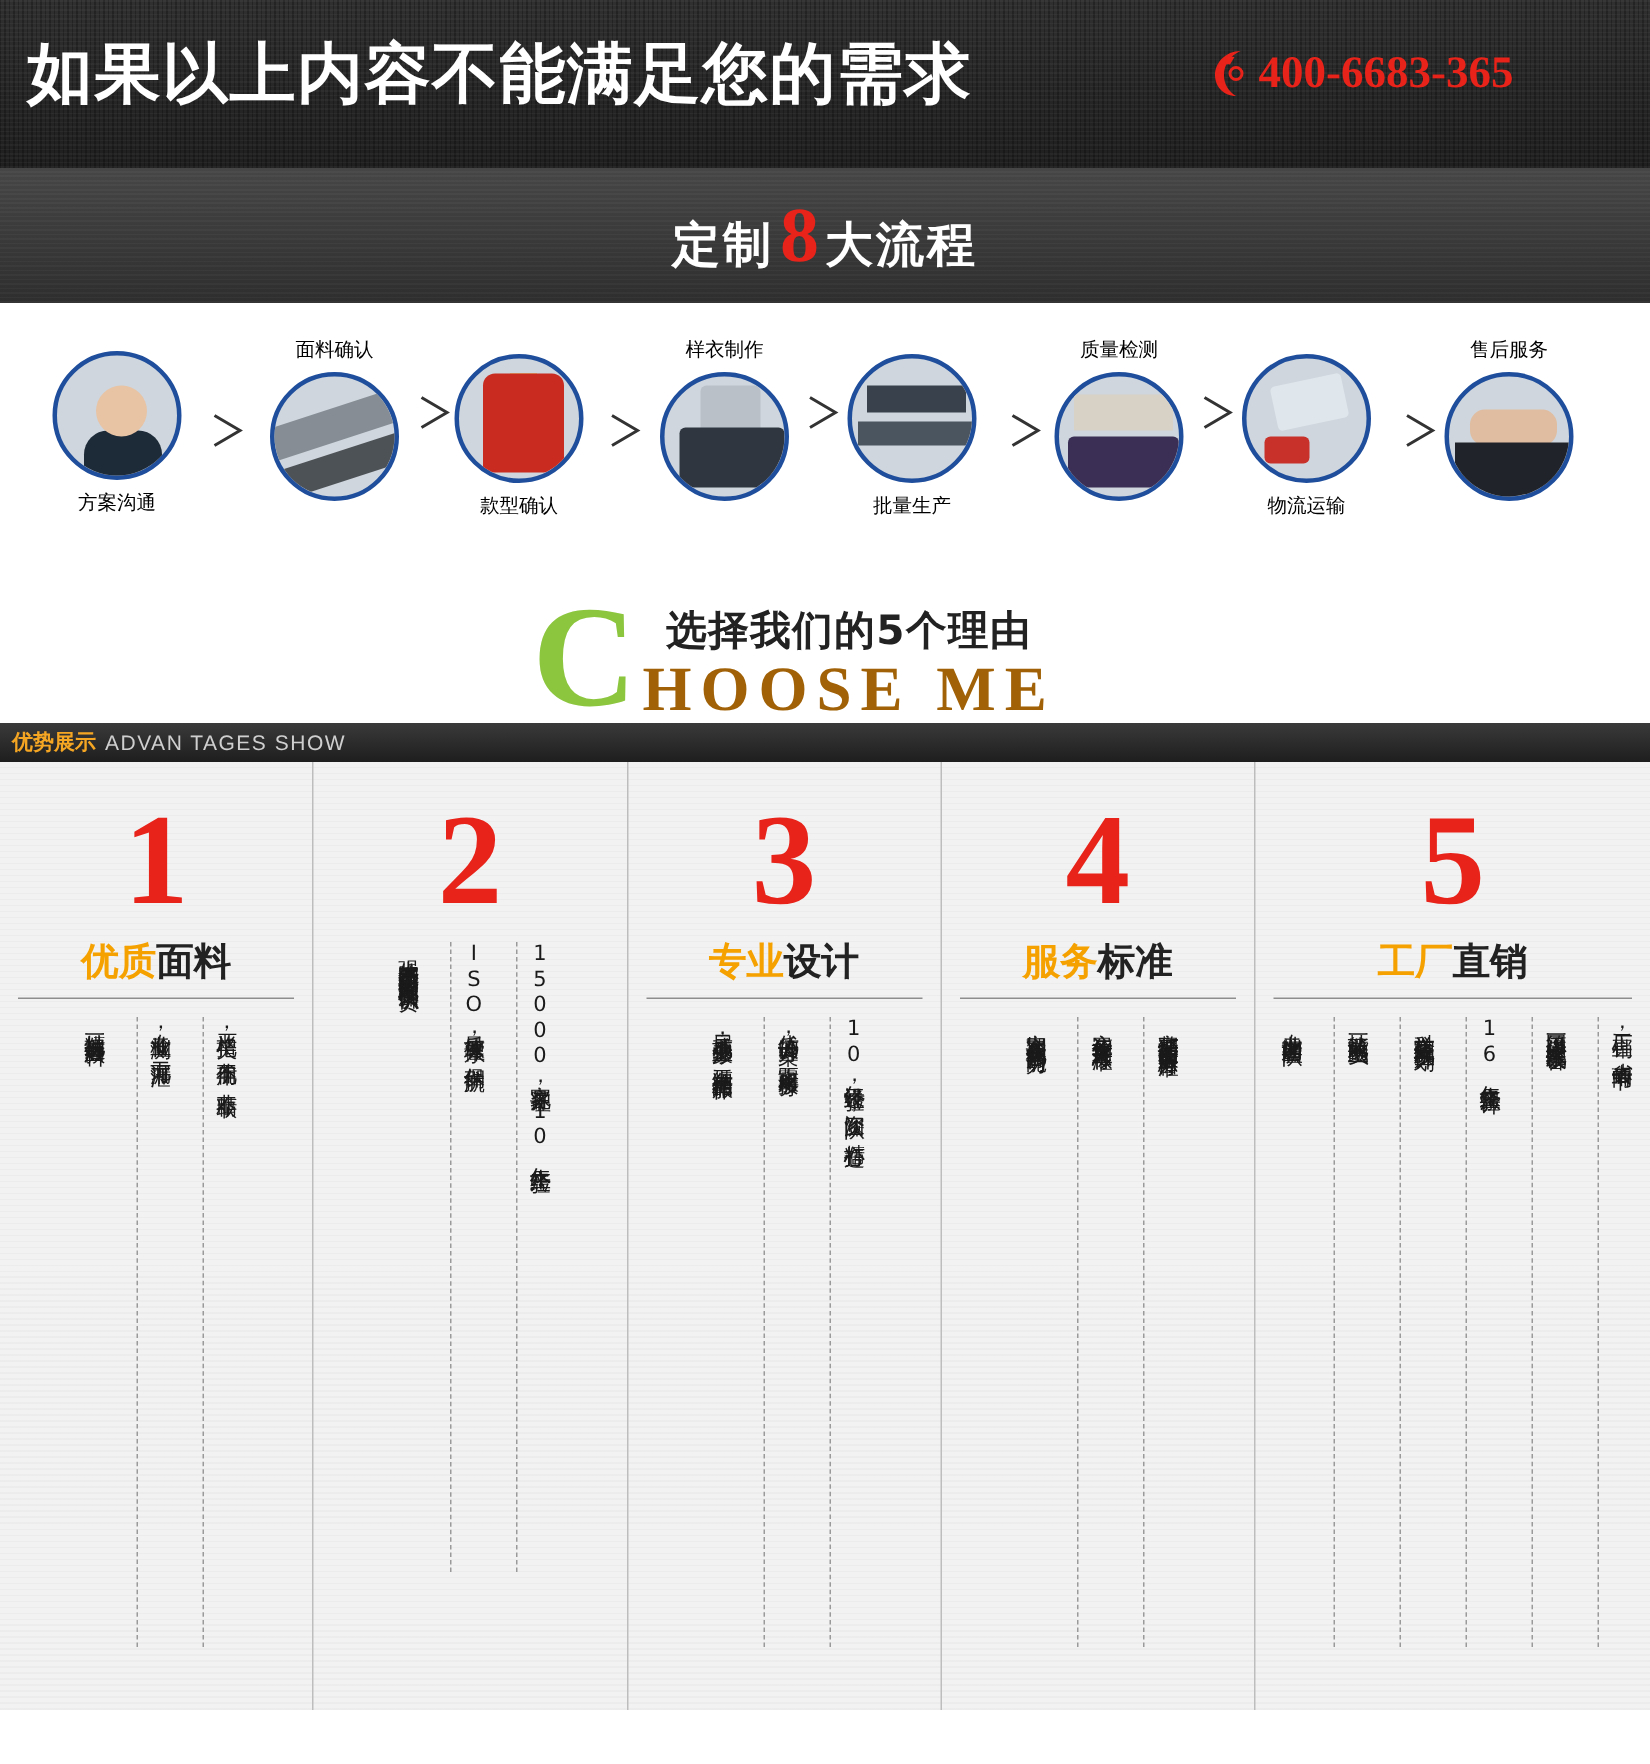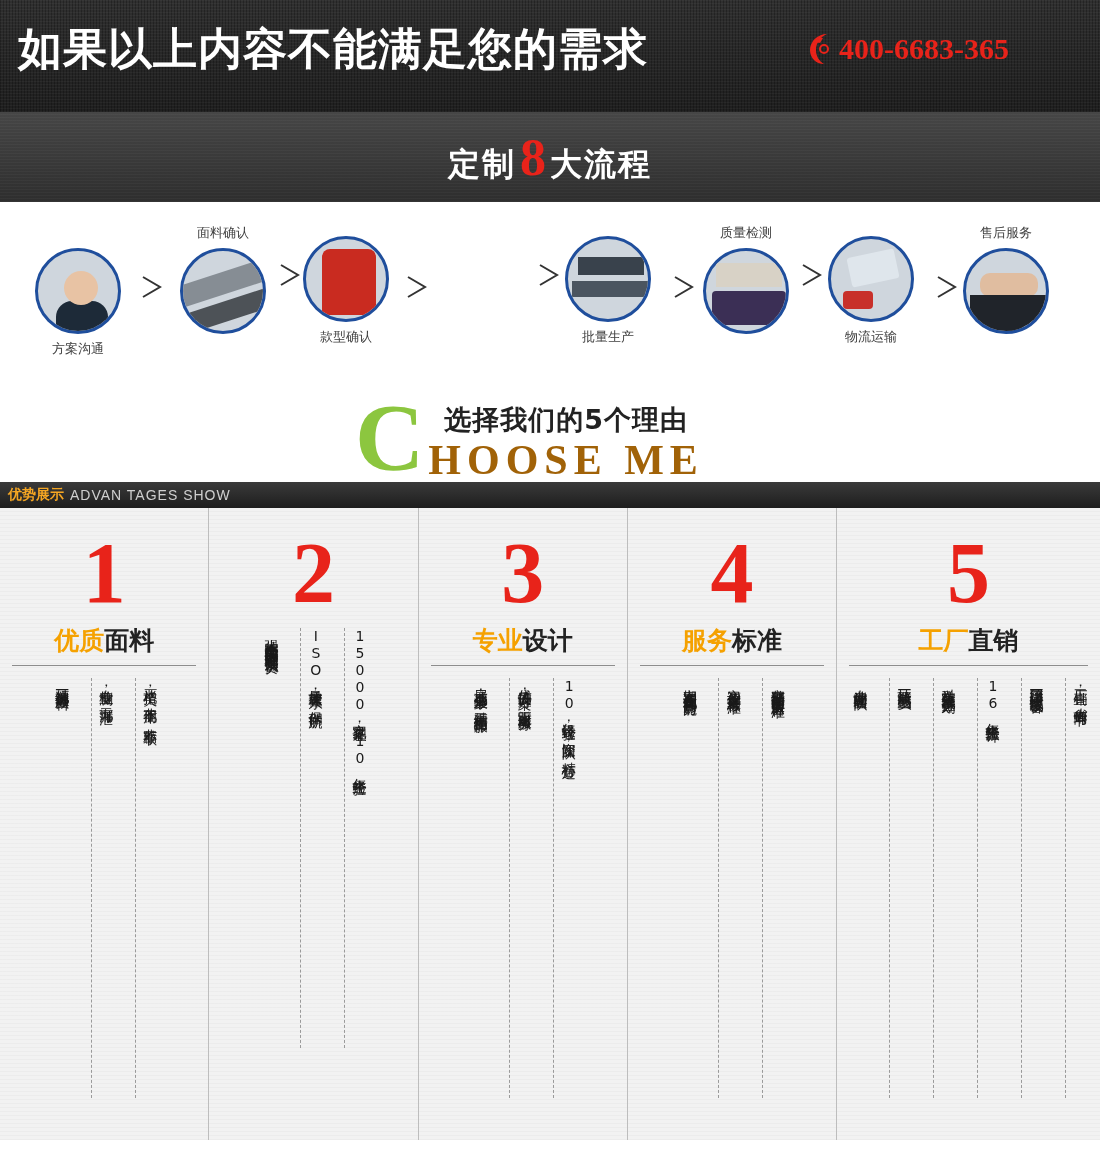--- a/index.html
+++ b/index.html
@@ -62,21 +62,21 @@
   .steps {
     position:relative; width:1100px; height:190px; background:#ffffff;
   }
   .step { position:absolute; text-align:center; }
   .step .circ {
     width:86px; height:86px; border-radius:50%;
     border:3px solid #1f4e9c; overflow:hidden; position:relative;
     margin:0 auto; background:#cfd6dd;
   }
   .step .lbl {
-    font-size:13px; color:#404040; margin-top:6px; white-space:nowrap;
+    font-size:13px; color:#000000; margin-top:6px; white-space:nowrap;
     font-family:"DejaVu Sans","Liberation Sans",sans-serif;
   }
   .step.above .lbl { margin-top:0; margin-bottom:6px; }
   .arrow {
     position:absolute; width:26px; height:26px;
   }
   .arrow svg { display:block; }
 
   
   .ph1 { background:linear-gradient(160deg,#5d6b7a 0%,#3d4a58 40%,#8f9ba6 100%); }
@@ -196,21 +196,21 @@
 <div class="proc-bar">
   <div class="proc-title">
     <span class="w">定制</span>
     <span class="num">8</span>
     <span class="w">大流程</span>
   </div>
 </div>
 
 <div class="steps">
 
-  <div class="step" style="left:35px; top:46px;">
+  <div class="step" style="left:35px; top:32px;">
     <div class="circ ph1"></div>
     <div class="lbl">方案沟通</div>
   </div>
   <div class="arrow" style="left:140px; top:72px;">
     <svg width="26" height="26" viewBox="0 0 26 26">
         <path d="M3 3 L20 13 L3 23" fill="none" stroke="#333" stroke-width="2"></path>
       </svg>
   </div>
 
   <div class="step above" style="left:180px; top:22px;">
@@ -226,20 +226,24 @@
   <div class="step" style="left:303px; top:34px;">
     <div class="circ ph3"></div>
     <div class="lbl">款型确认</div>
   </div>
   <div class="arrow" style="left:405px; top:72px;">
     <svg width="26" height="26" viewBox="0 0 26 26">
         <path d="M3 3 L20 13 L3 23" fill="none" stroke="#333" stroke-width="2"></path>
       </svg>
   </div>
 
+  <div class="step above" style="left:440px; top:22px;">
+    <div class="lbl">样衣制作</div>
+    <div class="circ ph4"></div>
+  </div>
   <div class="arrow" style="left:537px; top:60px;">
     <svg width="26" height="26" viewBox="0 0 26 26">
         <path d="M3 3 L20 13 L3 23" fill="none" stroke="#333" stroke-width="2"></path>
       </svg>
   </div>
 
   <div class="step" style="left:565px; top:34px;">
     <div class="circ ph5"></div>
     <div class="lbl">批量生产</div>
   </div>

